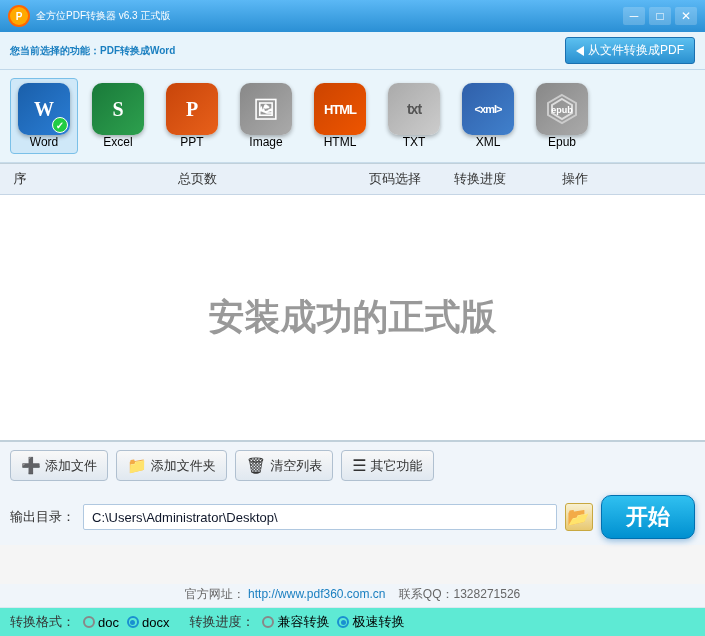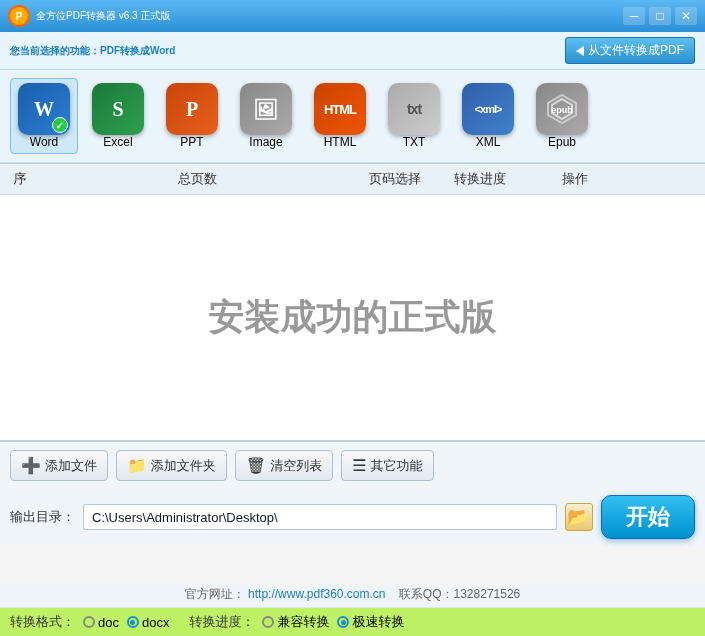--- a/index.html
+++ b/index.html
@@ -305,21 +305,21 @@
       color: #666;
       margin-top: 39px;
     }
     .website-row a {
       color: #1a7fc0;
       text-decoration: none;
     }
 
     
     .format-options-row {
-      background: #bef264;
+      background: #5eead4;
       border-top: 1px solid #dde8f0;
       padding: 5px 10px;
       display: flex;
       align-items: center;
       gap: 20px;
       font-size: 13px;
     }
     .option-group {
       display: flex;
       align-items: center;

